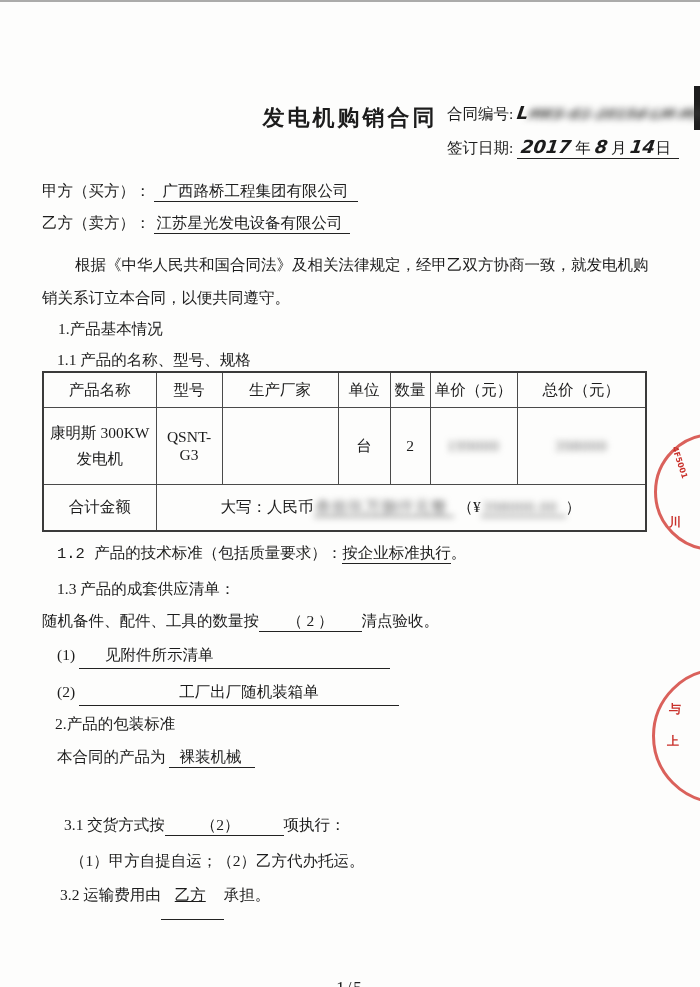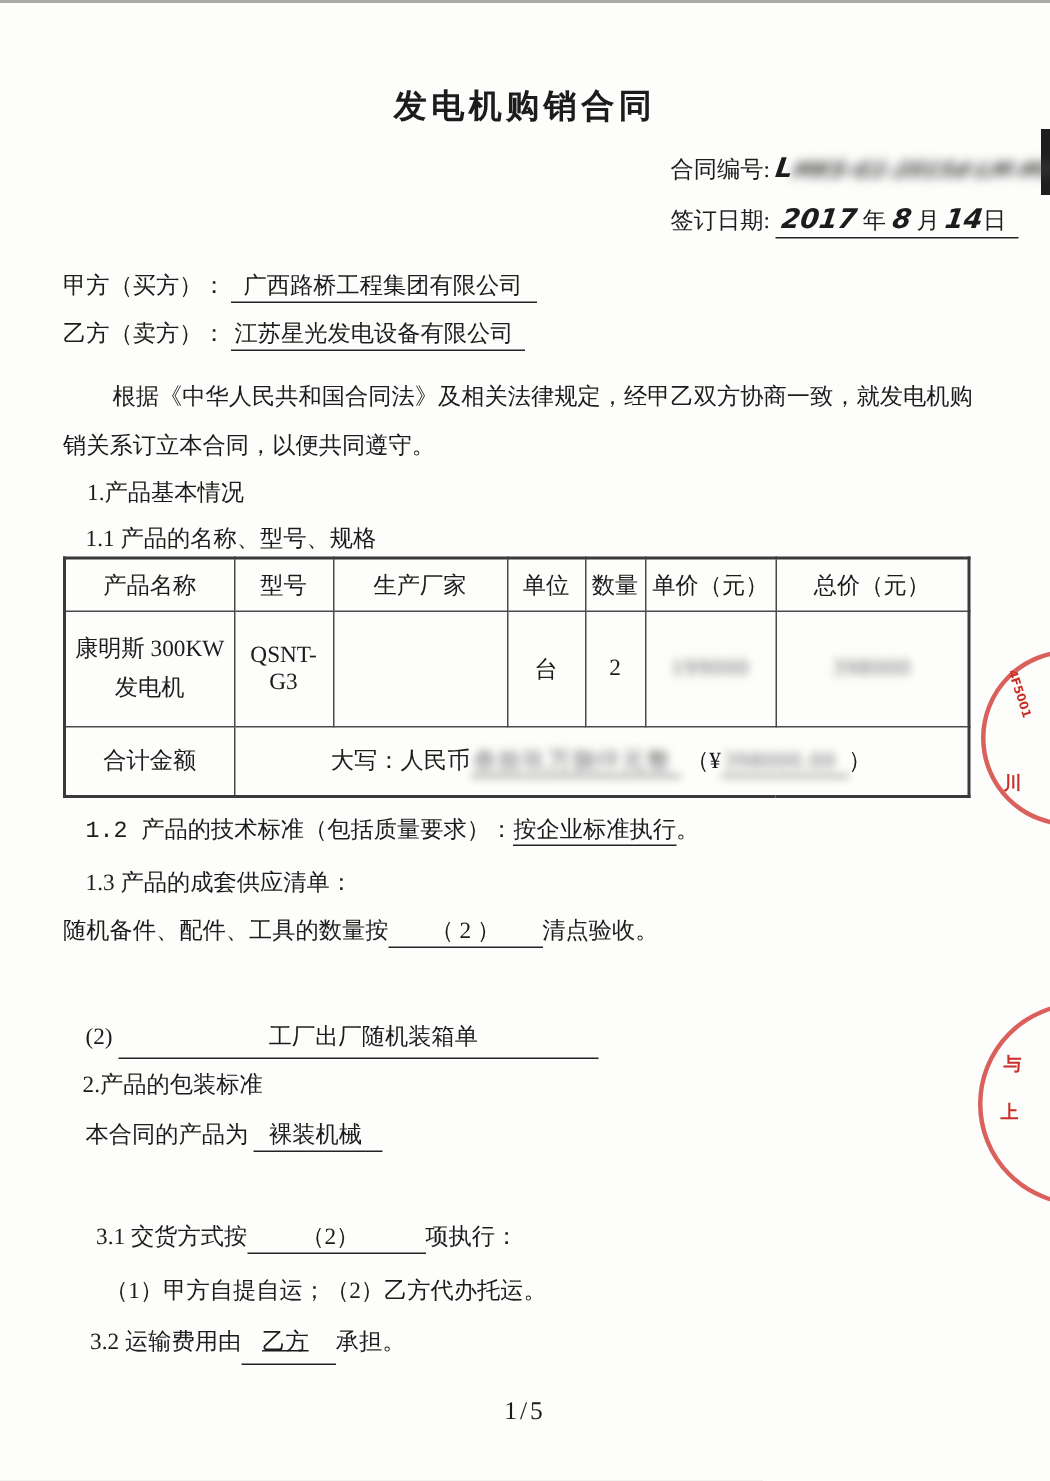--- a/index.html
+++ b/index.html
@@ -4,21 +4,21 @@
 <style>
   html,body { margin:0; padding:0; background:#e8e8e8; }
   .sheet {
     position:relative; width:700px; height:987px; margin:0 auto;
     background:#fdfdfc; overflow:hidden;
     font-family:"Liberation Serif","DejaVu Serif",serif;
     color:#1c1c1c;
   }
   .line { position:absolute; font-size:15.5px; line-height:22px; white-space:nowrap; }
   .bold { font-weight:normal; }
-  .center { left:0; width:100%; text-align:center; }
+  .center { left:0; width:100%; text-align:center;margin-top:47px; }
   .title { top:60px; font-size:22px; font-weight:bold; letter-spacing:3px; }
   .ul { border-bottom:1.5px solid #222; }
   .hw {
     font-family:"DejaVu Sans",sans-serif; font-style:italic; font-weight:bold;
     display:inline-block; transform:skewX(-8deg); font-size:18px; line-height:18px;
   }
   .blurred { filter:blur(3px); color:#666; letter-spacing:1px; }
   .blurhw {
     filter:blur(3.5px); color:#3c3c3c;
     font-family:"DejaVu Sans",sans-serif; font-style:italic; font-weight:bold;
@@ -130,35 +130,39 @@
   </tbody>
     </table>
 
   <div class="line" style="left:57px; top:543px;font-family:Liberation Mono, monospace;">
     <span>1.2 产品的技术标准（包括质量要求）：</span><span class="ul">按企业标准执行</span><span>。</span>
   </div>
   <div class="line" style="left:57px; top:578px;">1.3 产品的成套供应清单：</div>
   <div class="line" style="left:42px; top:610px;">
     <span>随机备件、配件、工具的数量按</span><span class="ul" style="padding:0 28px 2px 28px;">（ 2 ）</span><span>清点验收。</span>
   </div>
+  <div class="line" style="left:57px; top:644px;">
+    <span>(1)</span>
+    <span class="ul" style="display:inline-block; width:285px; padding:0 0 2px 26px;">见附件所示清单</span>
+  </div>
   <div class="line" style="left:57px; top:681px;text-align:center;">
     <span>(2)</span>
     <span class="ul" style="display:inline-block; width:300px; padding:0 0 2px 20px;">工厂出厂随机装箱单</span>
   </div>
   <div class="line bold" style="left:55px; top:713px;">2.产品的包装标准</div>
   <div class="line" style="left:57px; top:746px;">
     <span>本合同的产品为</span>
     <span class="ul" style="padding:0 14px 2px 10px;">裸装机械</span>
   </div>
   <div class="line" style="left:64px; top:814px;">
     <span>3.1 交货方式按</span><span class="ul" style="padding:0 44px 2px 36px;">（2）</span><span>项执行：</span>
   </div>
   <div class="line" style="left:70px; top:850px;">（1）甲方自提自运；（2）乙方代办托运。</div>
   <div class="line" style="left:60px; top:884px;">
-    <span>3.2 运输费用由</span><span class="ul" style="padding:0 18px 6px 14px;text-decoration:underline;">乙方</span><span>承担。</span>
+    <span>3.2 运输费用由</span><span class="ul" style="padding:0 18px 16px 14px;text-decoration:underline;">乙方</span><span>承担。</span>
   </div>
 
   <div class="line footer center">1/5</div>
 
   <div class="stamp" style="left:654px; top:433px; width:112px; height:112px;">
     <span style="left:6px; top:22px; transform:rotate(72deg); font-size:8px;">4F5001</span>
     <span style="left:12px; top:78px; font-size:12px;">川</span>
   </div>
   <div class="stamp" style="left:652px; top:668px; width:130px; height:130px;">
     <span style="left:14px; top:30px; font-size:12px;">与</span>

